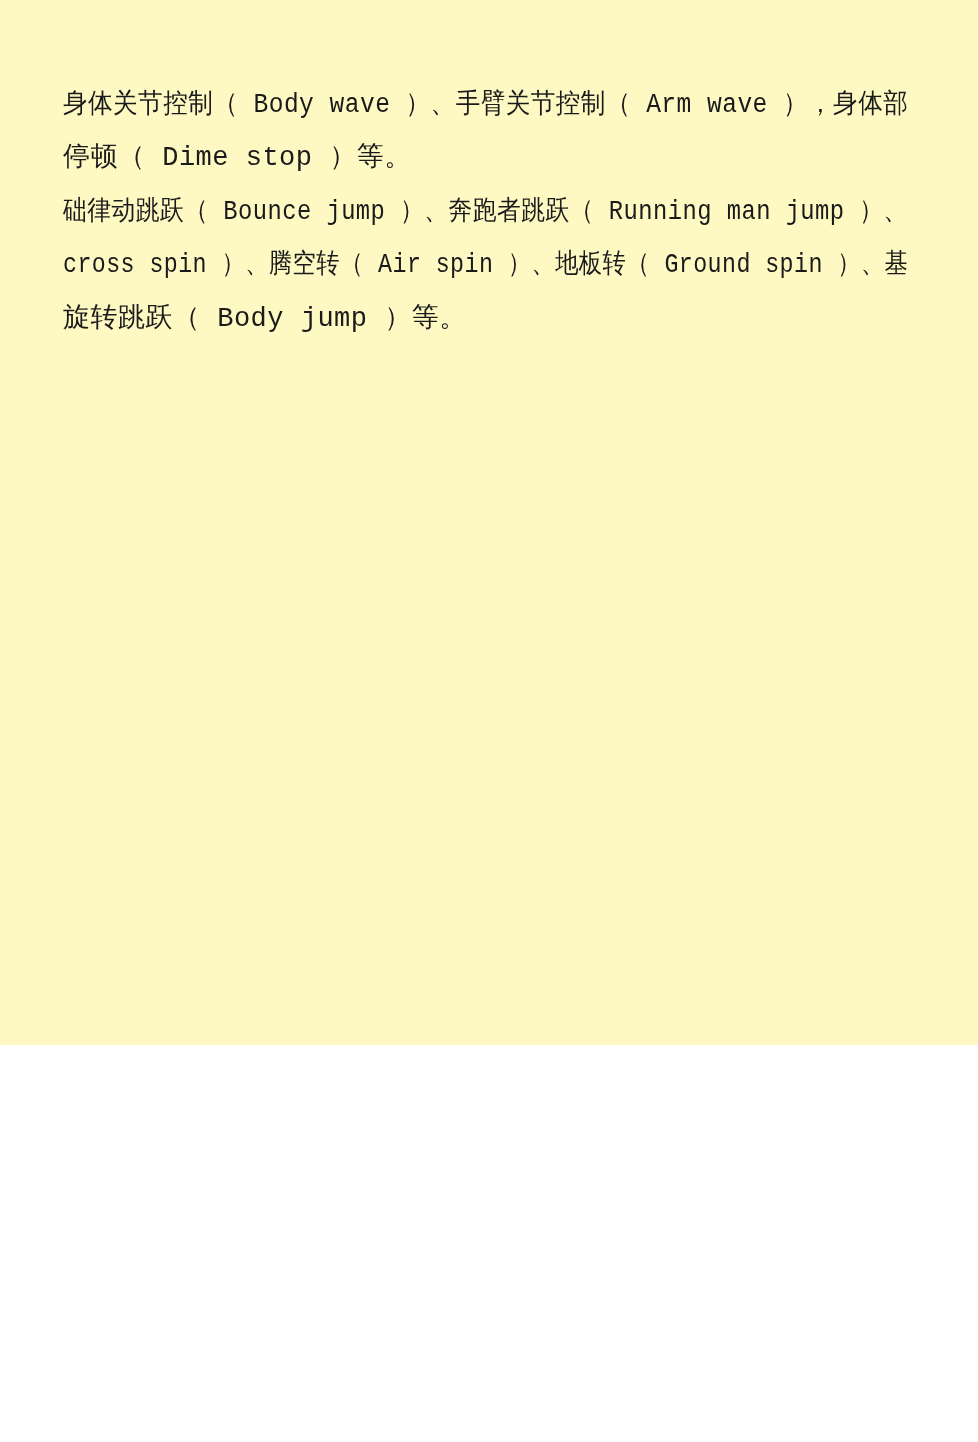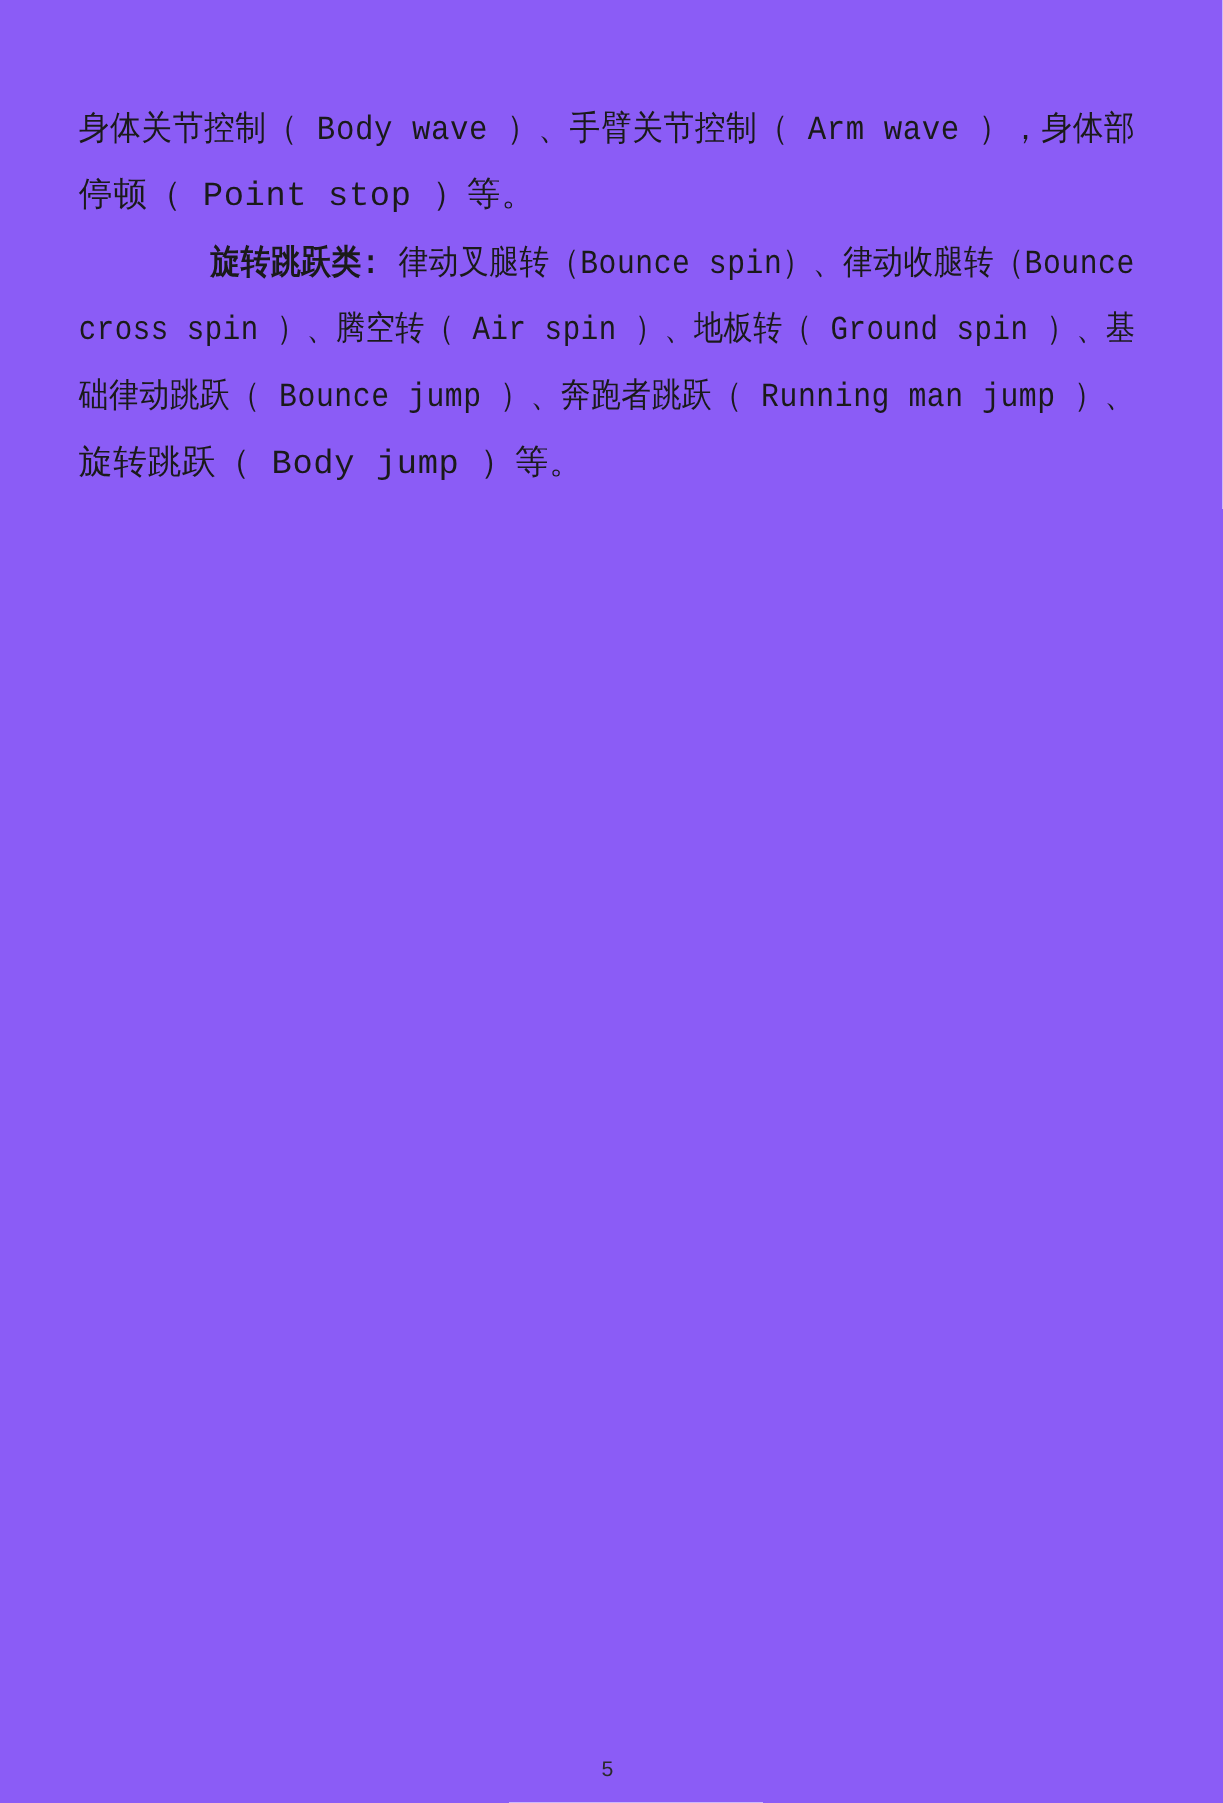--- a/index.html
+++ b/index.html
@@ -3,22 +3,22 @@
 <meta charset="utf-8">
 <style>
   html, body {
     margin: 0;
     padding: 0;
     background: #ffffff;
   }
   .page {
     position: relative;
     width: 978px;
-    height: 1442px;
-    background: #8b5cf6;
+    height: 1045px;
+    background: #fef9c3;
     overflow: hidden;
     font-family: "Liberation Mono", "DejaVu Sans Mono", monospace;
     color: #1a1a1a;
   }
   .text-block {
     position: absolute;
     left: 63px;
     top: 79px;
     width: 845px;
   }
@@ -58,27 +58,26 @@
 </head>
 <body>
 
 <div class="page">
 
   <div class="text-block">
 
     <p class="line"><span class="fit" style="transform-origin: 0px 50%; transform: scaleX(0.91056);">身体关节控制（ Body wave ）、手臂关节控制（ Arm wave ），身体部</span></p>
 
 
-    <p class="line"><span class="nofit">停顿（ Point stop ）等。</span></p>
+    <p class="line"><span class="nofit">停顿（ Dime stop ）等。</span></p>
 
-    <p class="line indent"><span class="fit" style="transform-origin: 0px 50%; transform: scaleX(0.88058);"><span class="bold">旋转跳跃类:</span><span> 律动叉腿转（Bounce spin）、律动收腿转（Bounce</span></span></p>
+
+    <p class="line"><span class="fit" style="transform-origin: 0px 50%; transform: scaleX(0.882046);">础律动跳跃（ Bounce jump ）、奔跑者跳跃（ Running man jump ）、</span></p>
 
     <p class="line"><span class="fit" style="transform-origin: 0px 50%; transform: scaleX(0.862245);">cross spin ）、腾空转（ Air spin ）、地板转（ Ground spin ）、基</span></p>
-
-    <p class="line"><span class="fit" style="transform-origin: 0px 50%; transform: scaleX(0.882046);">础律动跳跃（ Bounce jump ）、奔跑者跳跃（ Running man jump ）、</span></p>
 
     <p class="line"><span class="nofit">旋转跳跃（ Body jump ）等。</span></p>
 
   </div>
 
   <div class="page-number">5</div>
 
 </div>
 
 </body></html>

